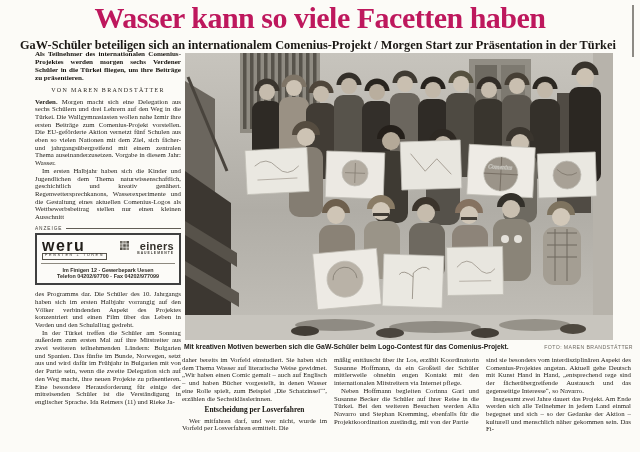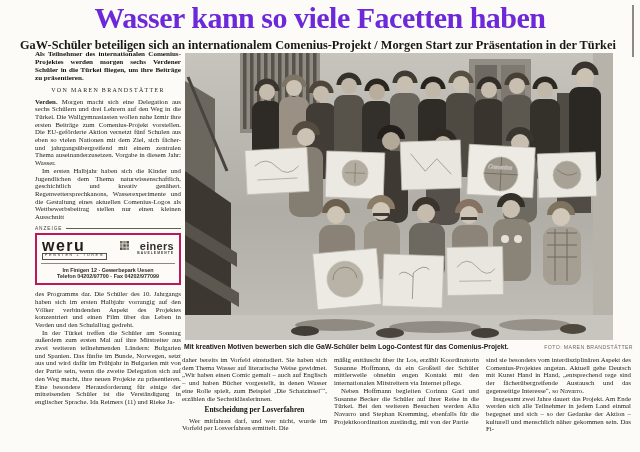--- a/index.html
+++ b/index.html
@@ -8,21 +8,21 @@
     background:#fcfbf7;
     font-family:"Liberation Serif", serif;
     color:#1e1b17;
     overflow:hidden;
   }
   .page { position:absolute; top:0; left:0; width:640px; height:452px; overflow:hidden; }
 
   .headline {
     position:absolute; top:1px; left:20px; width:600px;
     font-size:30px; font-weight:700; text-align:center;
-    letter-spacing:-0.5px; line-height:33px; color:#6d28d9;
+    letter-spacing:-0.5px; line-height:33px; color:#be185d;
   }
   .subheadline {
     position:absolute; top:38px; left:20px; width:600px;
     font-size:12.3px; font-weight:700; color:#1b1814;
   }
   .edge-mark { position:absolute; left:632px; top:5px; width:1.5px; height:52px; background:#8d8a84; }
 
   
   .leftcol { position:absolute; top:50px; left:35px; width:146px; height:395px; overflow:hidden; }
   .leftcol p, .bcol p { font-size:6.8px; line-height:7.7px; text-align:justify; hyphens:auto; color:#26231e; }
@@ -30,21 +30,21 @@
   .byline {
     text-align:center; font-size:6px; letter-spacing:1.3px;
     margin:4.5px 0 5px; color:#2c2823; white-space:nowrap;
   }
   .indent { text-indent:7px; }
 
   
   .anzeige-row { display:flex; align-items:center; gap:4px; margin:5px 0 2px; }
   .anzeige-label { font-family:"Liberation Sans", sans-serif; font-size:4.8px; letter-spacing:0.9px; color:#44413b; }
   .anzeige-line { flex:1; border-top:1px solid #615d55; }
-  .ad-box { border:2px solid #be185d; background:#fcfbf8; padding:3px 4px 3px; margin-bottom:5px; }
+  .ad-box { border:2px solid #404040; background:#fcfbf8; padding:3px 4px 3px; margin-bottom:5px; }
   .ad-logos { display:flex; justify-content:space-between; align-items:flex-start; padding:1px 1px 3px; border-bottom:1px solid #8d897f; }
   .weru-wrap { line-height:1; }
   .weru-name { font-family:"Liberation Sans", sans-serif; font-weight:700; font-size:16px; letter-spacing:1.5px; color:#211e19; line-height:13px; }
   .weru-sub { display:block; font-family:"Liberation Sans", sans-serif; font-size:3.8px; letter-spacing:1.6px; color:#35322c; margin-top:1px; border:0.5px solid #55524a; padding:0.5px 2px; text-align:center; }
   .meiners-wrap { text-align:right; line-height:1; padding-top:2px; }
   .meiners-top { display:flex; align-items:center; gap:11px; justify-content:flex-end; }
   .grid-icon { display:inline-block; }
   .meiners-name { font-family:"Liberation Sans", sans-serif; font-weight:700; font-size:11px; letter-spacing:0.3px; color:#34312b; line-height:10px; }
   .meiners-sub { display:block; font-family:"Liberation Sans", sans-serif; font-size:3.4px; letter-spacing:1px; font-weight:700; color:#44413b; margin-top:1.5px; }
   .ad-address { text-align:center; font-family:"Liberation Sans", sans-serif; font-weight:700; font-size:5.4px; line-height:6.8px; color:#302d27; padding-top:3px; }

